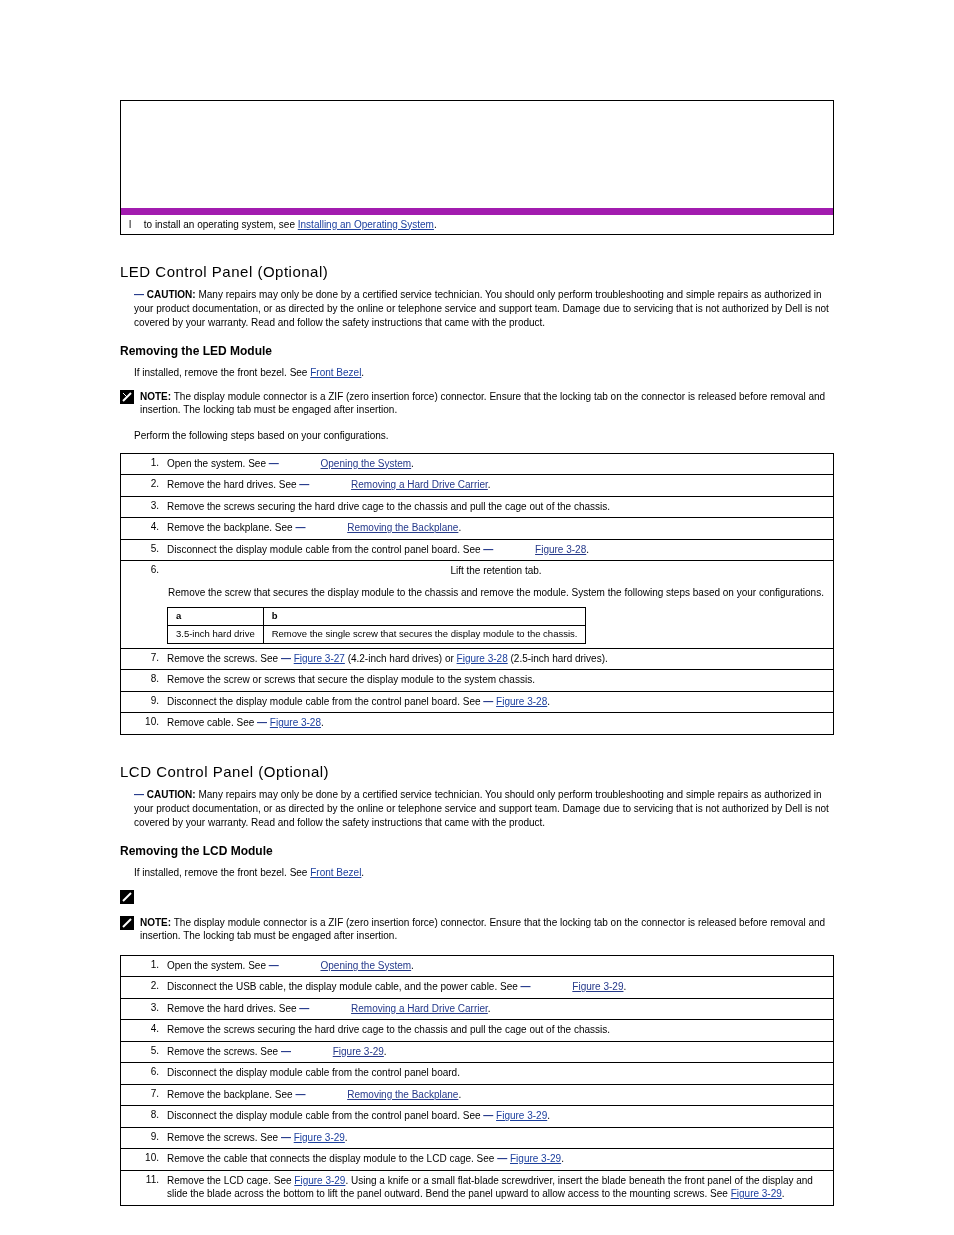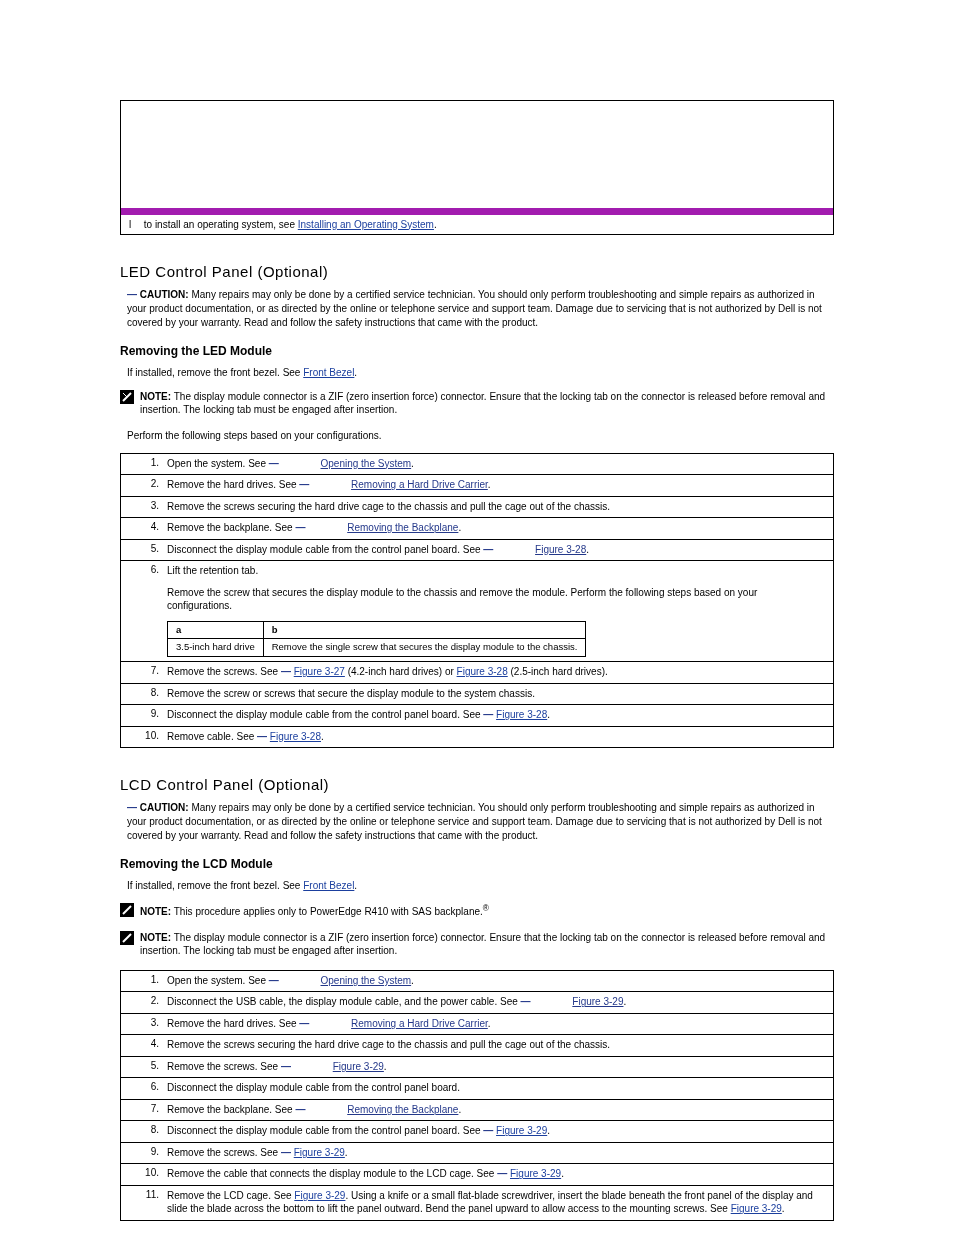--- a/index.html
+++ b/index.html
@@ -52,21 +52,21 @@
   }
   h3.subsection {
     font-family: Verdana, Arial, sans-serif;
     font-weight: bold;
     font-size: 12px;
     margin: 14px 0 8px 0;
   }
   p.body {
     font-size: 10px;
     line-height: 1.4;
-    margin: 4px 0 10px 7px;
+    margin: 4px 0 10px 14px;
   }
 
   
   .note {
     display: flex;
     align-items: flex-start;
     gap: 6px;
     margin: 10px 0 12px 0;
     font-size: 10px;
     line-height: 1.35;
@@ -93,21 +93,21 @@
     font-size: 9.5px;
   }
   table.inner th, table.inner td {
     border: 1px solid #000;
     padding: 2px 8px;
     text-align: left;
   }
   table.inner th { font-weight: bold; }
 
   
-  .wrap-step p { margin: 0 0 8px 0; }
+  .wrap-step p { margin: 0 0 8px 0; text-align: center; }
 
 </style>
 </head>
 <body>
 
 <div class="page">
   <div class="content">
 
     <div class="topbox">
       <table>
@@ -176,21 +176,21 @@
             <td class="txt"><span>Remove the backplane. See </span> <span class="dash">—</span> <a href="#" class="inlink">Removing the Backplane</a>.</td>
           </tr>
       <tr>
             <td class="num">5.</td>
             <td class="txt"><span>Disconnect the display module cable from the control panel board. See </span> <span class="dash">—</span> <a href="#" class="inlink">Figure 3-28</a>.</td>
           </tr>
       <tr>
         <td class="num">6.</td>
         <td class="txt wrap-step">
           <p>Lift the retention tab.</p>
-          <p>Remove the screw that secures the display module to the chassis and remove the module. Perform the following steps based on your configurations.</p>
+          <p>Remove the screw that secures the display module to the chassis and remove the module. System the following steps based on your configurations.</p>
           <table class="inner">
             <tbody>
                   <tr>
                     <th>a</th>
                     <th>b</th>
                   </tr>
             <tr>
                     <td>3.5-inch hard drive</td>
                     <td>Remove the single screw that secures the display module to the chassis.</td>
                   </tr>
@@ -232,24 +232,20 @@
       <a href="#" class="link">Front Bezel</a>.
     </p>
 
     <div class="note">
       <span class="note-icon">
         <svg width="14" height="14" viewBox="0 0 14 14">
             <rect x="0" y="0" width="14" height="14" fill="#000"></rect>
             <path d="M3 11 L11 3" stroke="#fff" stroke-width="2"></path>
           </svg>
       </span>
-      <span class="note-text">
-        <b>NOTE:</b>
-        <span>This procedure applies only to PowerEdge R410 with SAS backplane.</span><sup>®</sup>
-      </span>
     </div>
 
     <div class="note">
       <span class="note-icon">
         <svg width="14" height="14" viewBox="0 0 14 14">
             <rect x="0" y="0" width="14" height="14" fill="#000"></rect>
             <path d="M3 11 L11 3" stroke="#fff" stroke-width="2"></path>
           </svg>
       </span>
       <span class="note-text">

